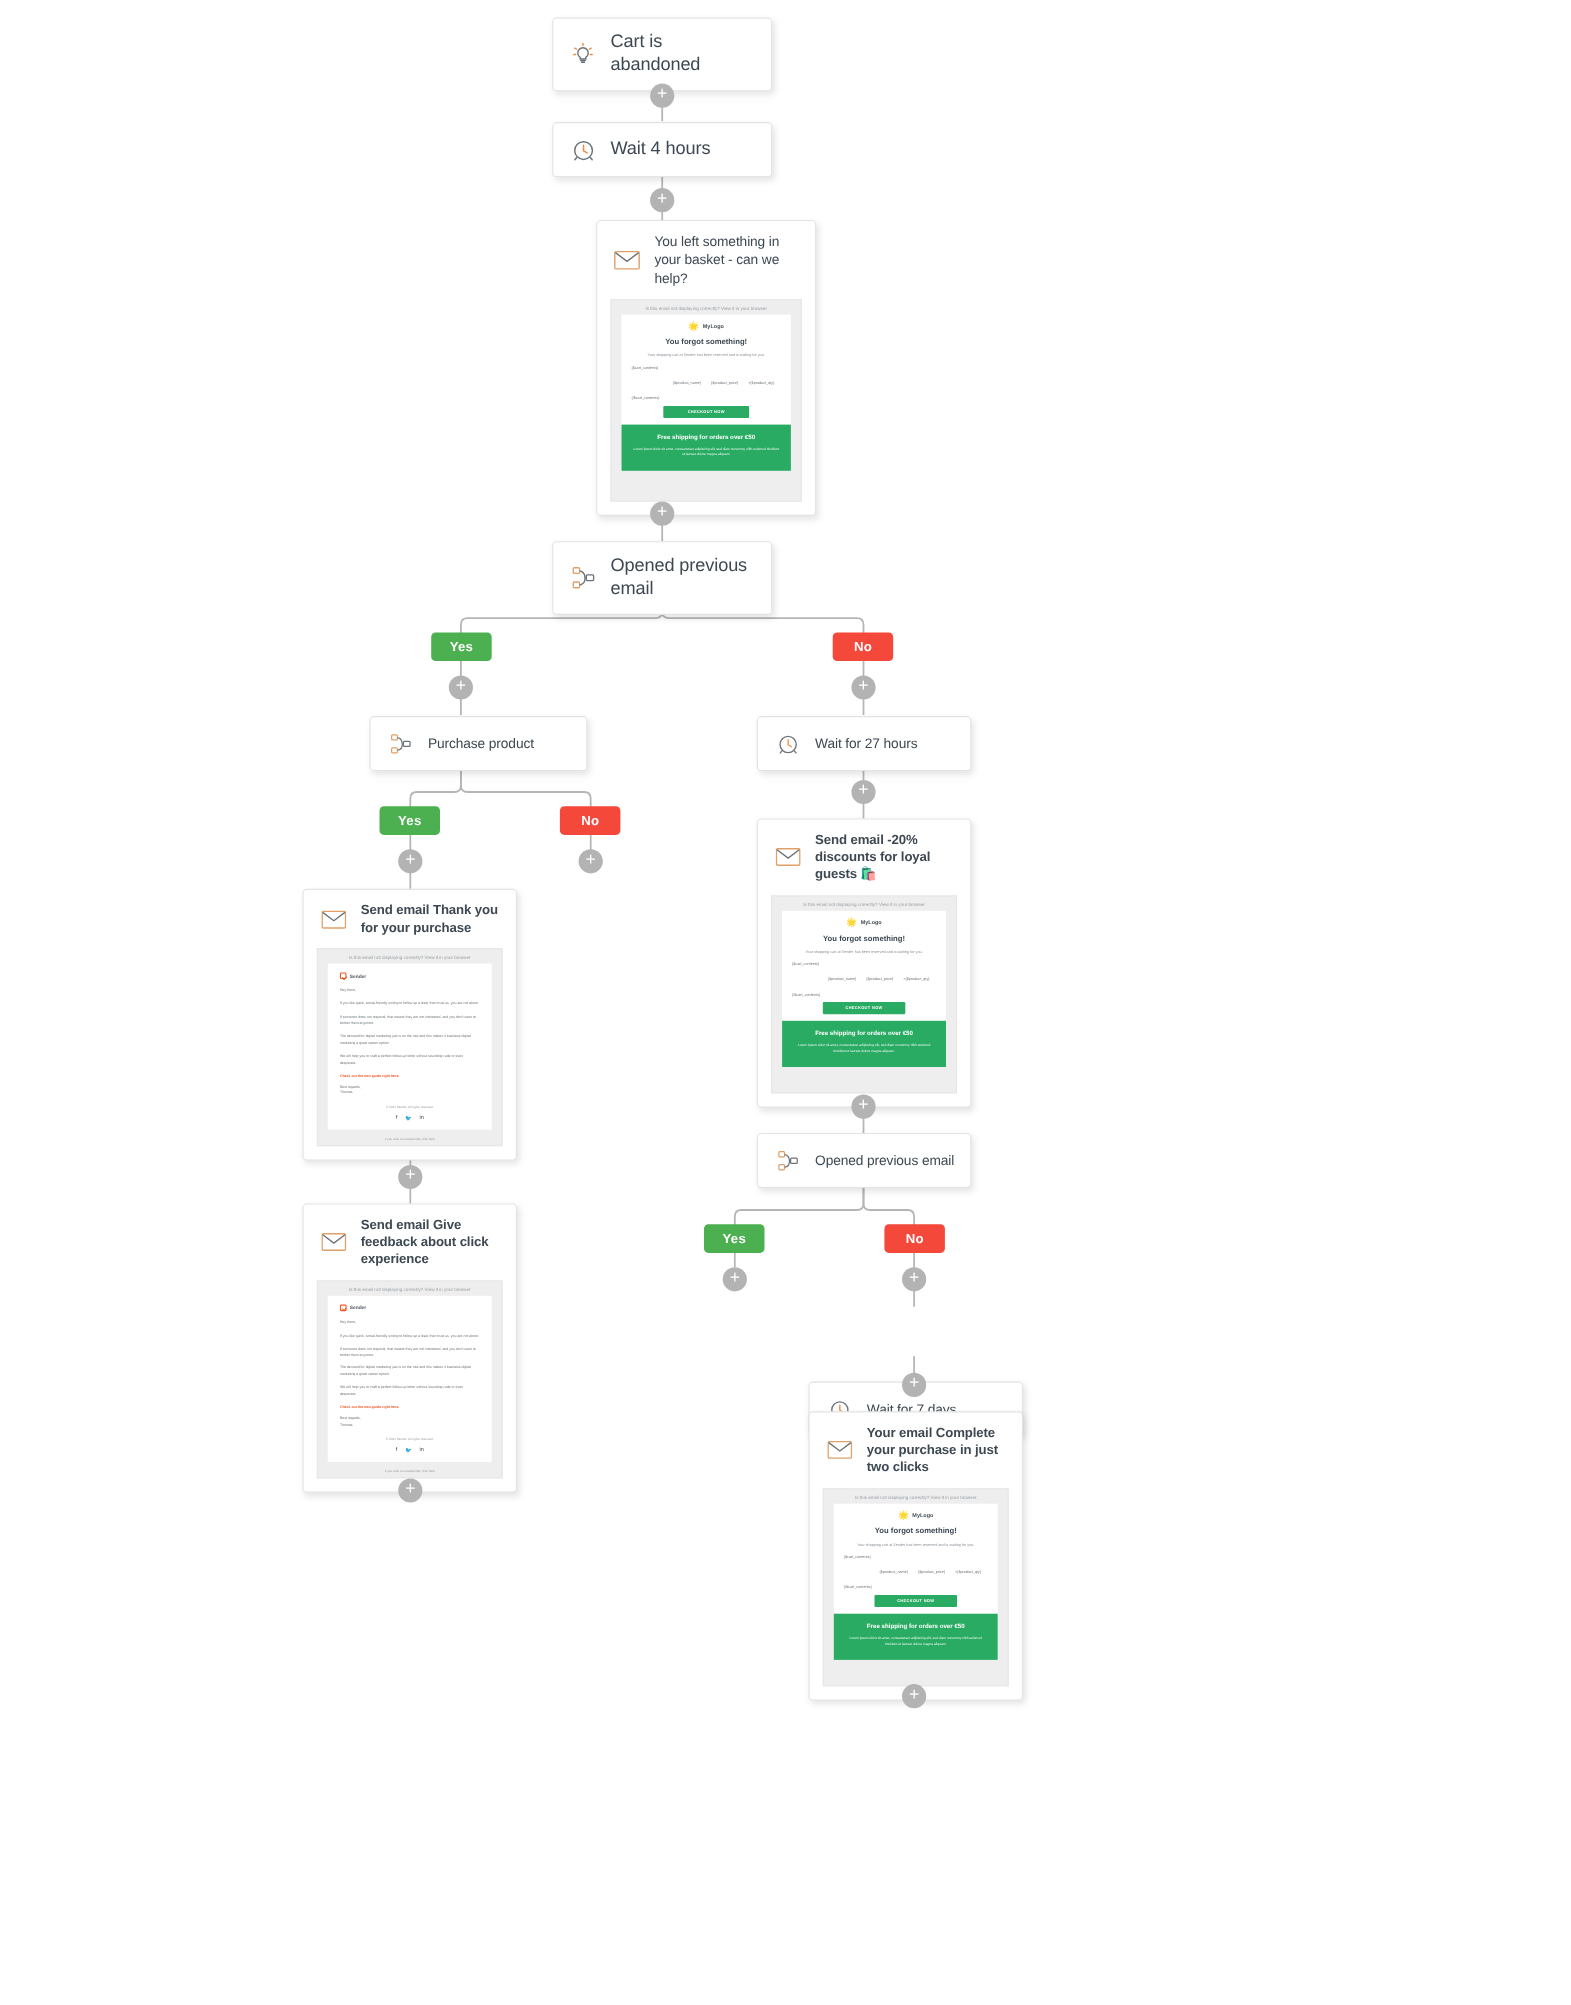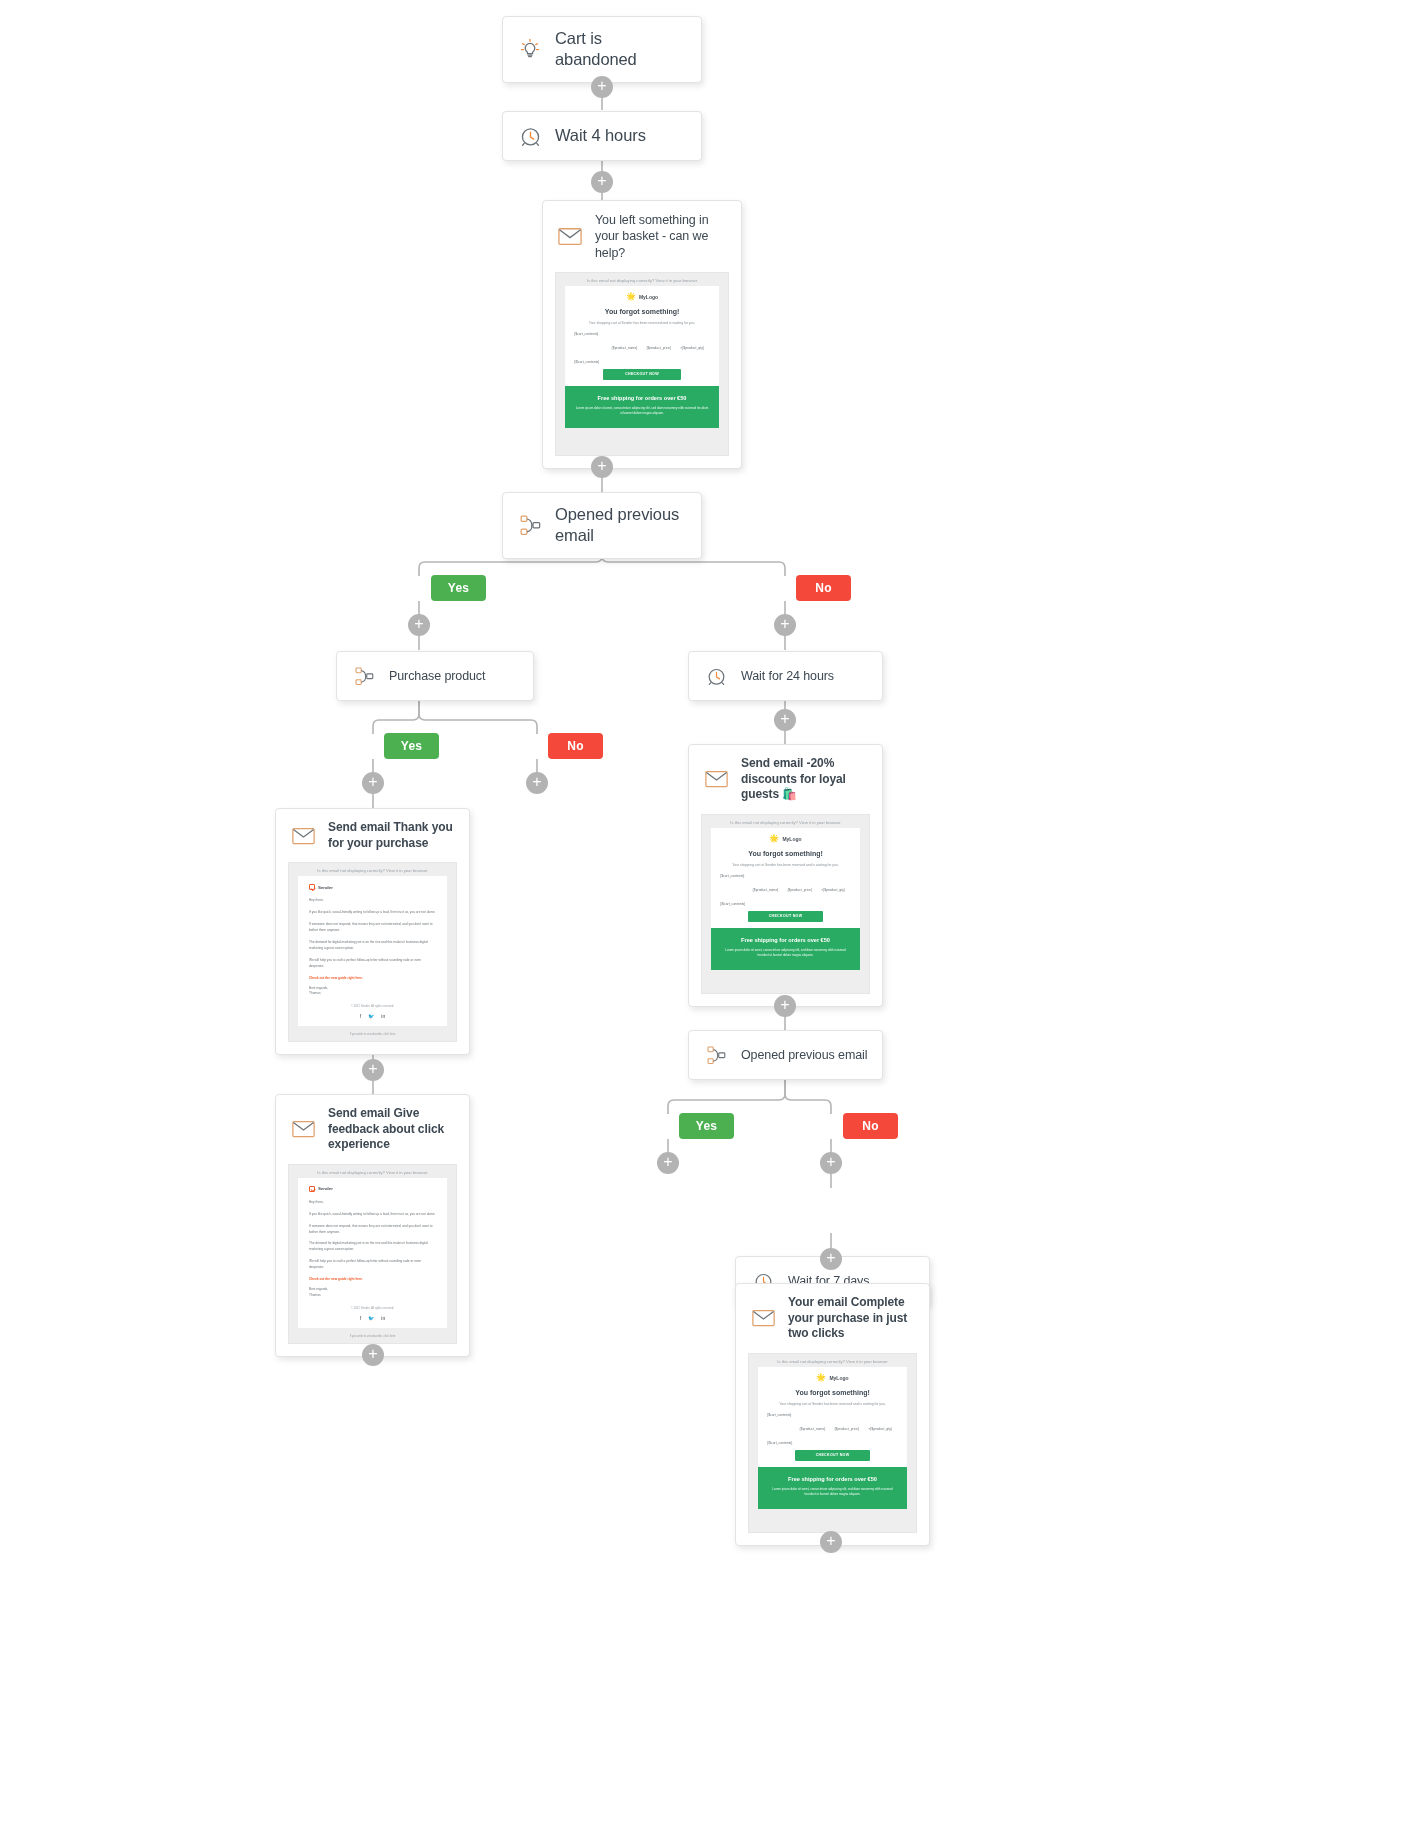--- a/index.html
+++ b/index.html
@@ -68,21 +68,20 @@
   
   .pill {
     position: absolute;
     height: 26px;
     border-radius: 4px;
     display: flex; align-items: center; justify-content: center;
     color: #ffffff;
     font-size: 12px;
     font-weight: 700;
     letter-spacing: 0.2px;
-    margin-left: 39px;
   }
   .pill-yes { background: #4caf50; width: 55px; }
   .pill-no  { background: #f4483b; width: 55px; }
 
   
   .mail-prev {
     background: #eeeeee;
     border: 1px solid #e6e6e6;
     padding: 5px 9px 0 9px;
     overflow: hidden;
@@ -370,21 +369,21 @@
 
   <div class="node t-md" style="left:688px; top:651px; width:195px;">
     <div class="node-head">
       <span class="node-icon">
         <svg width="21" height="21" viewBox="0 0 24 24" fill="none" stroke="#6b7379" stroke-width="1.4" stroke-linecap="round">
           <circle cx="12" cy="12.4" r="8.4"></circle>
           <path d="M12 7.4v5.2l3.4 2.1" stroke="#f08a3c"></path>
           <path d="M5.4 19.2l-1.6 1.9M18.6 19.2l1.6 1.9"></path>
         </svg>
       </span>
-      <span class="node-title">Wait for 24 hours</span>
+      <span class="node-title">Wait for 27 hours</span>
     </div>
   </div>
   <div class="plus" style="left:774px; top:709px;">
       <span>+</span>
     </div>
 
   <div class="node t-bold" style="left:688px; top:744px; width:195px;">
     <div class="node-head">
       <span class="node-icon">
         <svg width="23" height="18" viewBox="0 0 26 20" fill="none" stroke="#6b7379" stroke-width="1.4">

